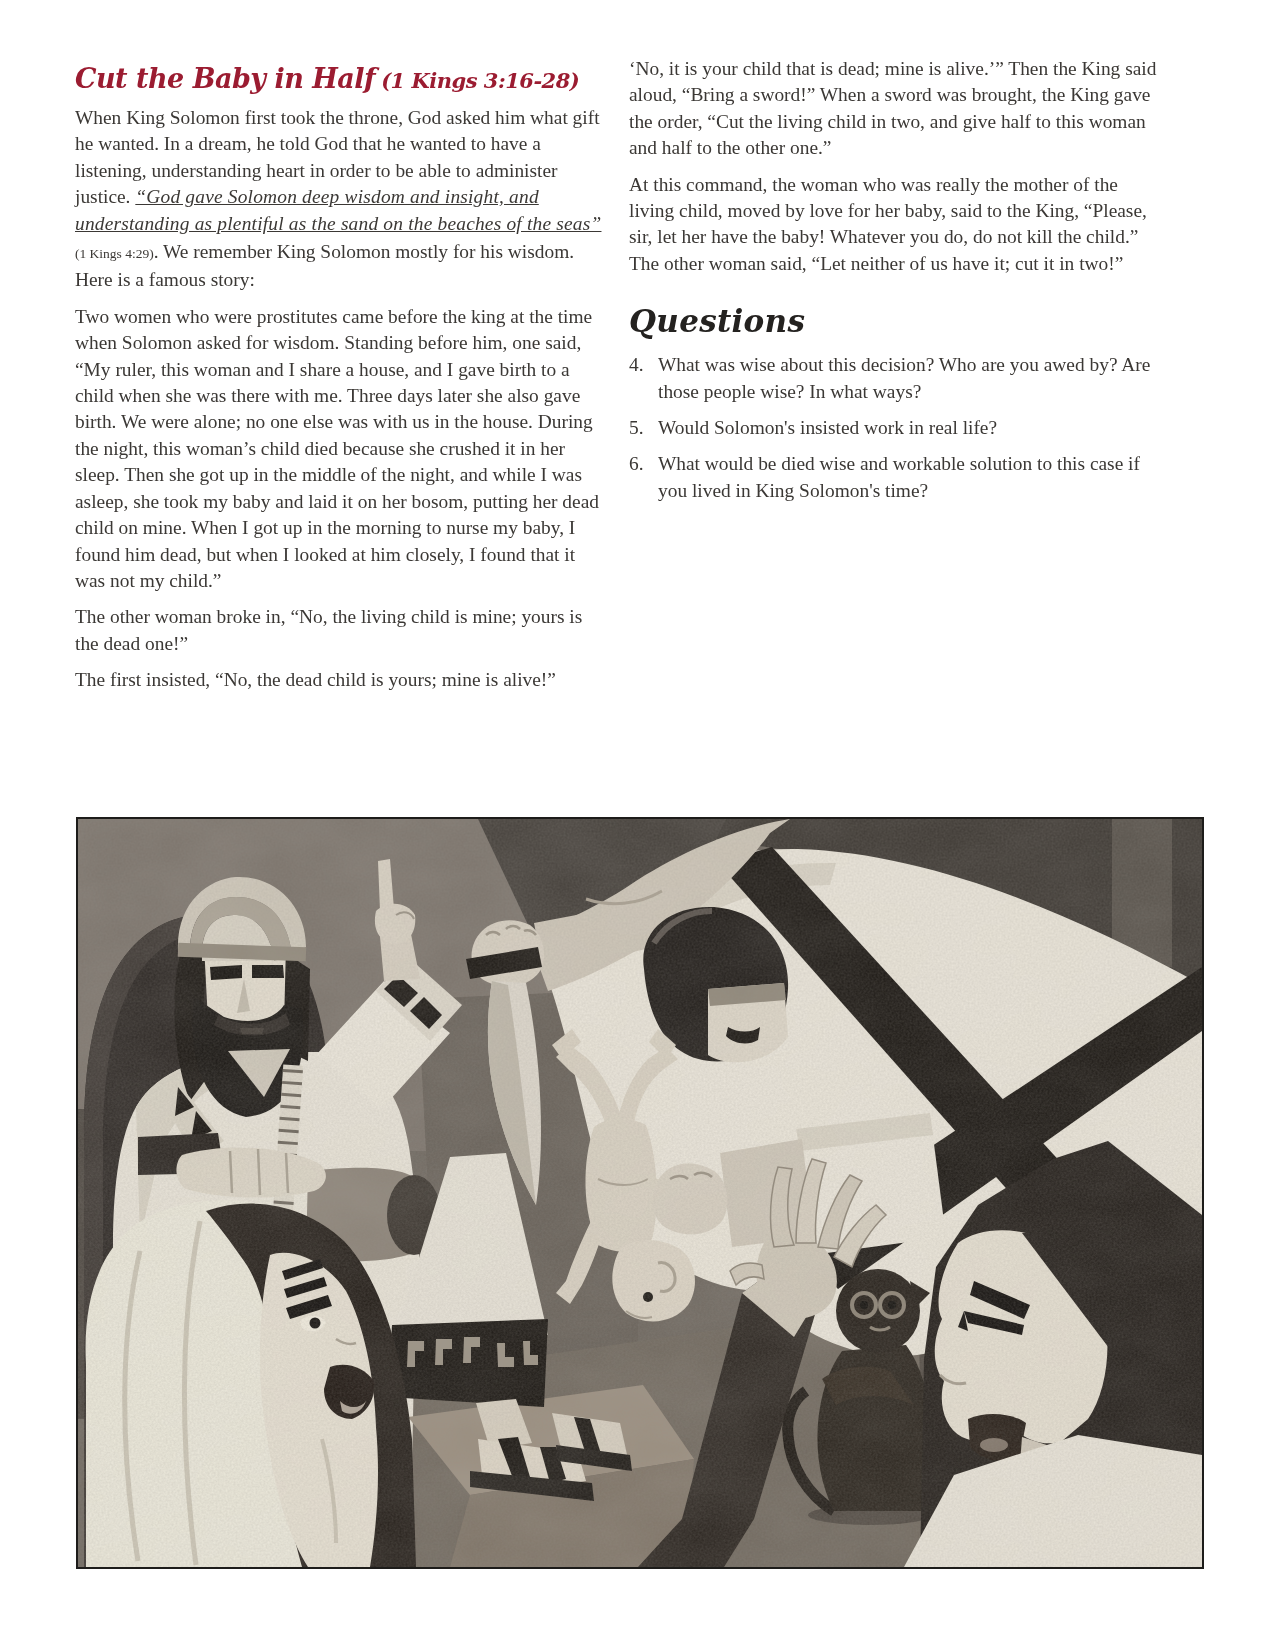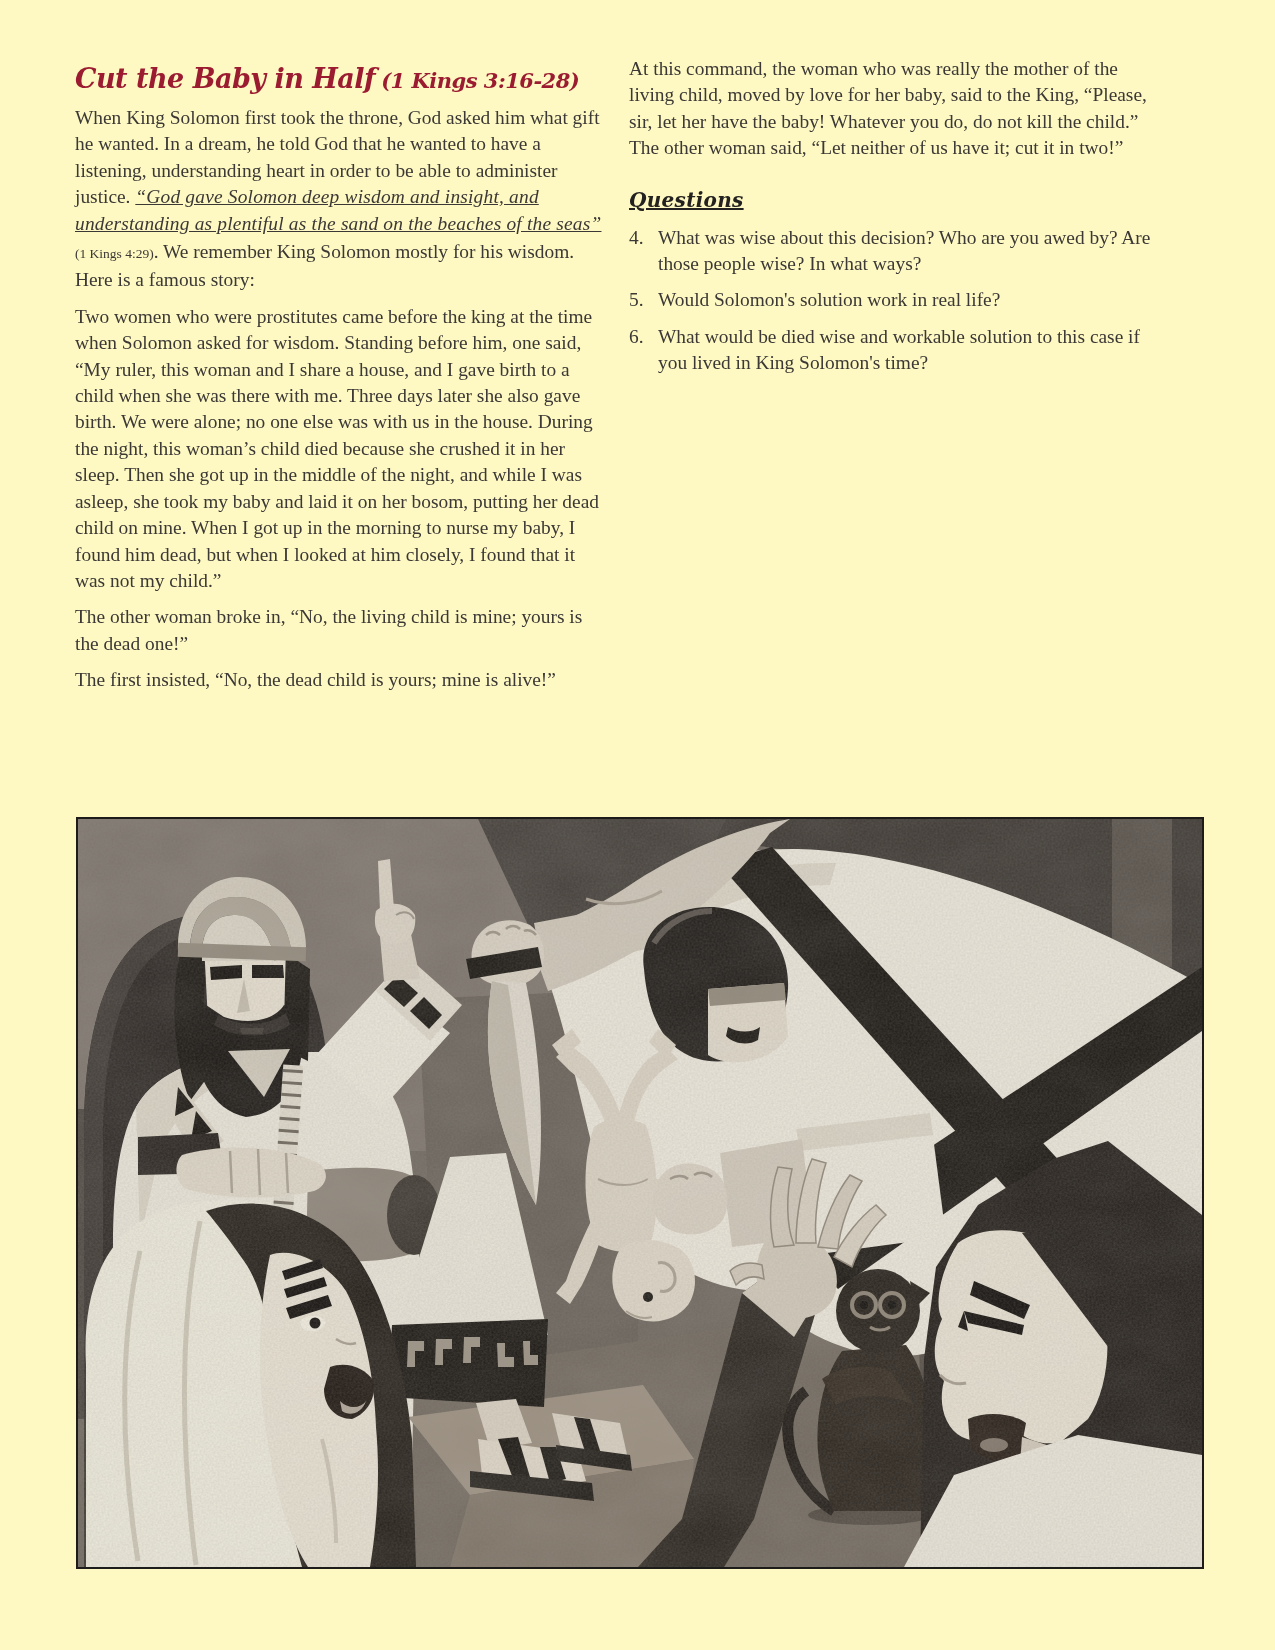--- a/index.html
+++ b/index.html
@@ -1,28 +1,28 @@
 <!DOCTYPE html>
 <html><head>
 <meta charset="utf-8">
 <style>
   html,body{margin:0;padding:0;background:#e8e8e8;}
-  .page{position:relative;width:1275px;height:1650px;background:#fef9c3;overflow:hidden;
+  .page{position:relative;width:1275px;height:1650px;background:#ffffff;overflow:hidden;
         font-family:"Liberation Serif",serif;}
   .col{position:absolute;}
   .col-left{left:75px;top:63px;width:527px;}
   .col-right{left:629px;top:56px;width:528px;}
   h1.title{margin:0 0 11px 0;font-family:"DejaVu Serif",serif;font-style:italic;font-weight:bold;
         color:#9b1c31;font-size:27px;letter-spacing:-0.5px;white-space:nowrap;}
   h1.title .title-ref{font-size:21px;margin-left:6px;}
   p.body{margin:0 0 10px 0;font-size:19.4px;line-height:26.4px;color:#3b3835;}
   .callig{font-style:italic;letter-spacing:0.2px;text-decoration:underline;}
   .smallref{font-size:13.5px;text-align:center;}
   h2.questions{margin:26px 0 13px 0;font-family:"DejaVu Serif",serif;font-style:italic;font-weight:bold;
-        color:#242220;font-size:20px;letter-spacing:0.3px;text-decoration:underline;}
+        color:#242220;font-size:31px;letter-spacing:0.3px;}
   .qitem{display:flex;margin:0 0 10px 0;font-size:19.4px;line-height:26.4px;color:#3b3835;}
   .qnum{width:29px;flex:none;}
   .qtext{flex:1;}
   figure.illustration{position:absolute;left:76px;top:817px;width:1124px;height:748px;margin:0;
         border:2px solid #1d1c1a;background:#6c655d;}
   figure.illustration svg{display:block;}
 </style>
 </head>
 <body>
 
@@ -30,29 +30,30 @@
 
   <div class="col col-left">
     <h1 class="title"><span>Cut the Baby in Half</span><span class="title-ref">(1 Kings 3:16-28)</span></h1>
     <p class="body"><span>When King Solomon first took the throne, God asked him what gift he wanted. In a dream, he told God that he wanted to have a listening, understanding heart in order to be able to administer justice. </span><span class="callig">“God gave Solomon deep wisdom and insight, and understanding as plentiful as the sand on the beaches of the seas”</span><span class="smallref"> (1 Kings 4:29)</span><span>. We remember King Solomon mostly for his wisdom. Here is a famous story:</span></p>
     <p class="body">Two women who were prostitutes came before the king at the time when Solomon asked for wisdom. Standing before him, one said, “My ruler, this woman and I share a house, and I gave birth to a child when she was there with me. Three days later she also gave birth. We were alone; no one else was with us in the house. During the night, this woman’s child died because she crushed it in her sleep. Then she got up in the middle of the night, and while I was asleep, she took my baby and laid it on her bosom, putting her dead child on mine. When I got up in the morning to nurse my baby, I found him dead, but when I looked at him closely, I found that it was not my child.”</p>
     <p class="body">The other woman broke in, “No, the living child is mine; yours is the dead one!”</p>
     <p class="body">The first insisted, “No, the dead child is yours; mine is alive!”</p>
   </div>
 
   <div class="col col-right">
+    <p class="body">‘No, it is your child that is dead; mine is alive.’” Then the King said aloud, “Bring a sword!” When a sword was brought, the King gave the order, “Cut the living child in two, and give half to this woman and half to the other one.”</p>
     <p class="body">At this command, the woman who was really the mother of the living child, moved by love for her baby, said to the King, “Please, sir, let her have the baby! Whatever you do, do not kill the child.” The other woman said, “Let neither of us have it; cut it in two!”</p>
     <h2 class="questions">Questions</h2>
     <div class="qitem">
       <span class="qnum">4.</span>
       <span class="qtext">What was wise about this decision? Who are you awed by? Are those people wise? In what ways?</span>
     </div>
     <div class="qitem">
       <span class="qnum">5.</span>
-      <span class="qtext">Would Solomon's solution work in real life?</span>
+      <span class="qtext">Would Solomon's insisted work in real life?</span>
     </div>
     <div class="qitem">
       <span class="qnum">6.</span>
       <span class="qtext">What would be died wise and workable solution to this case if you lived in King Solomon's time?</span>
     </div>
   </div>
 
   <figure class="illustration">
     <svg viewBox="0 0 1124 748" width="1124" height="748" preserveAspectRatio="none">
       <defs>

